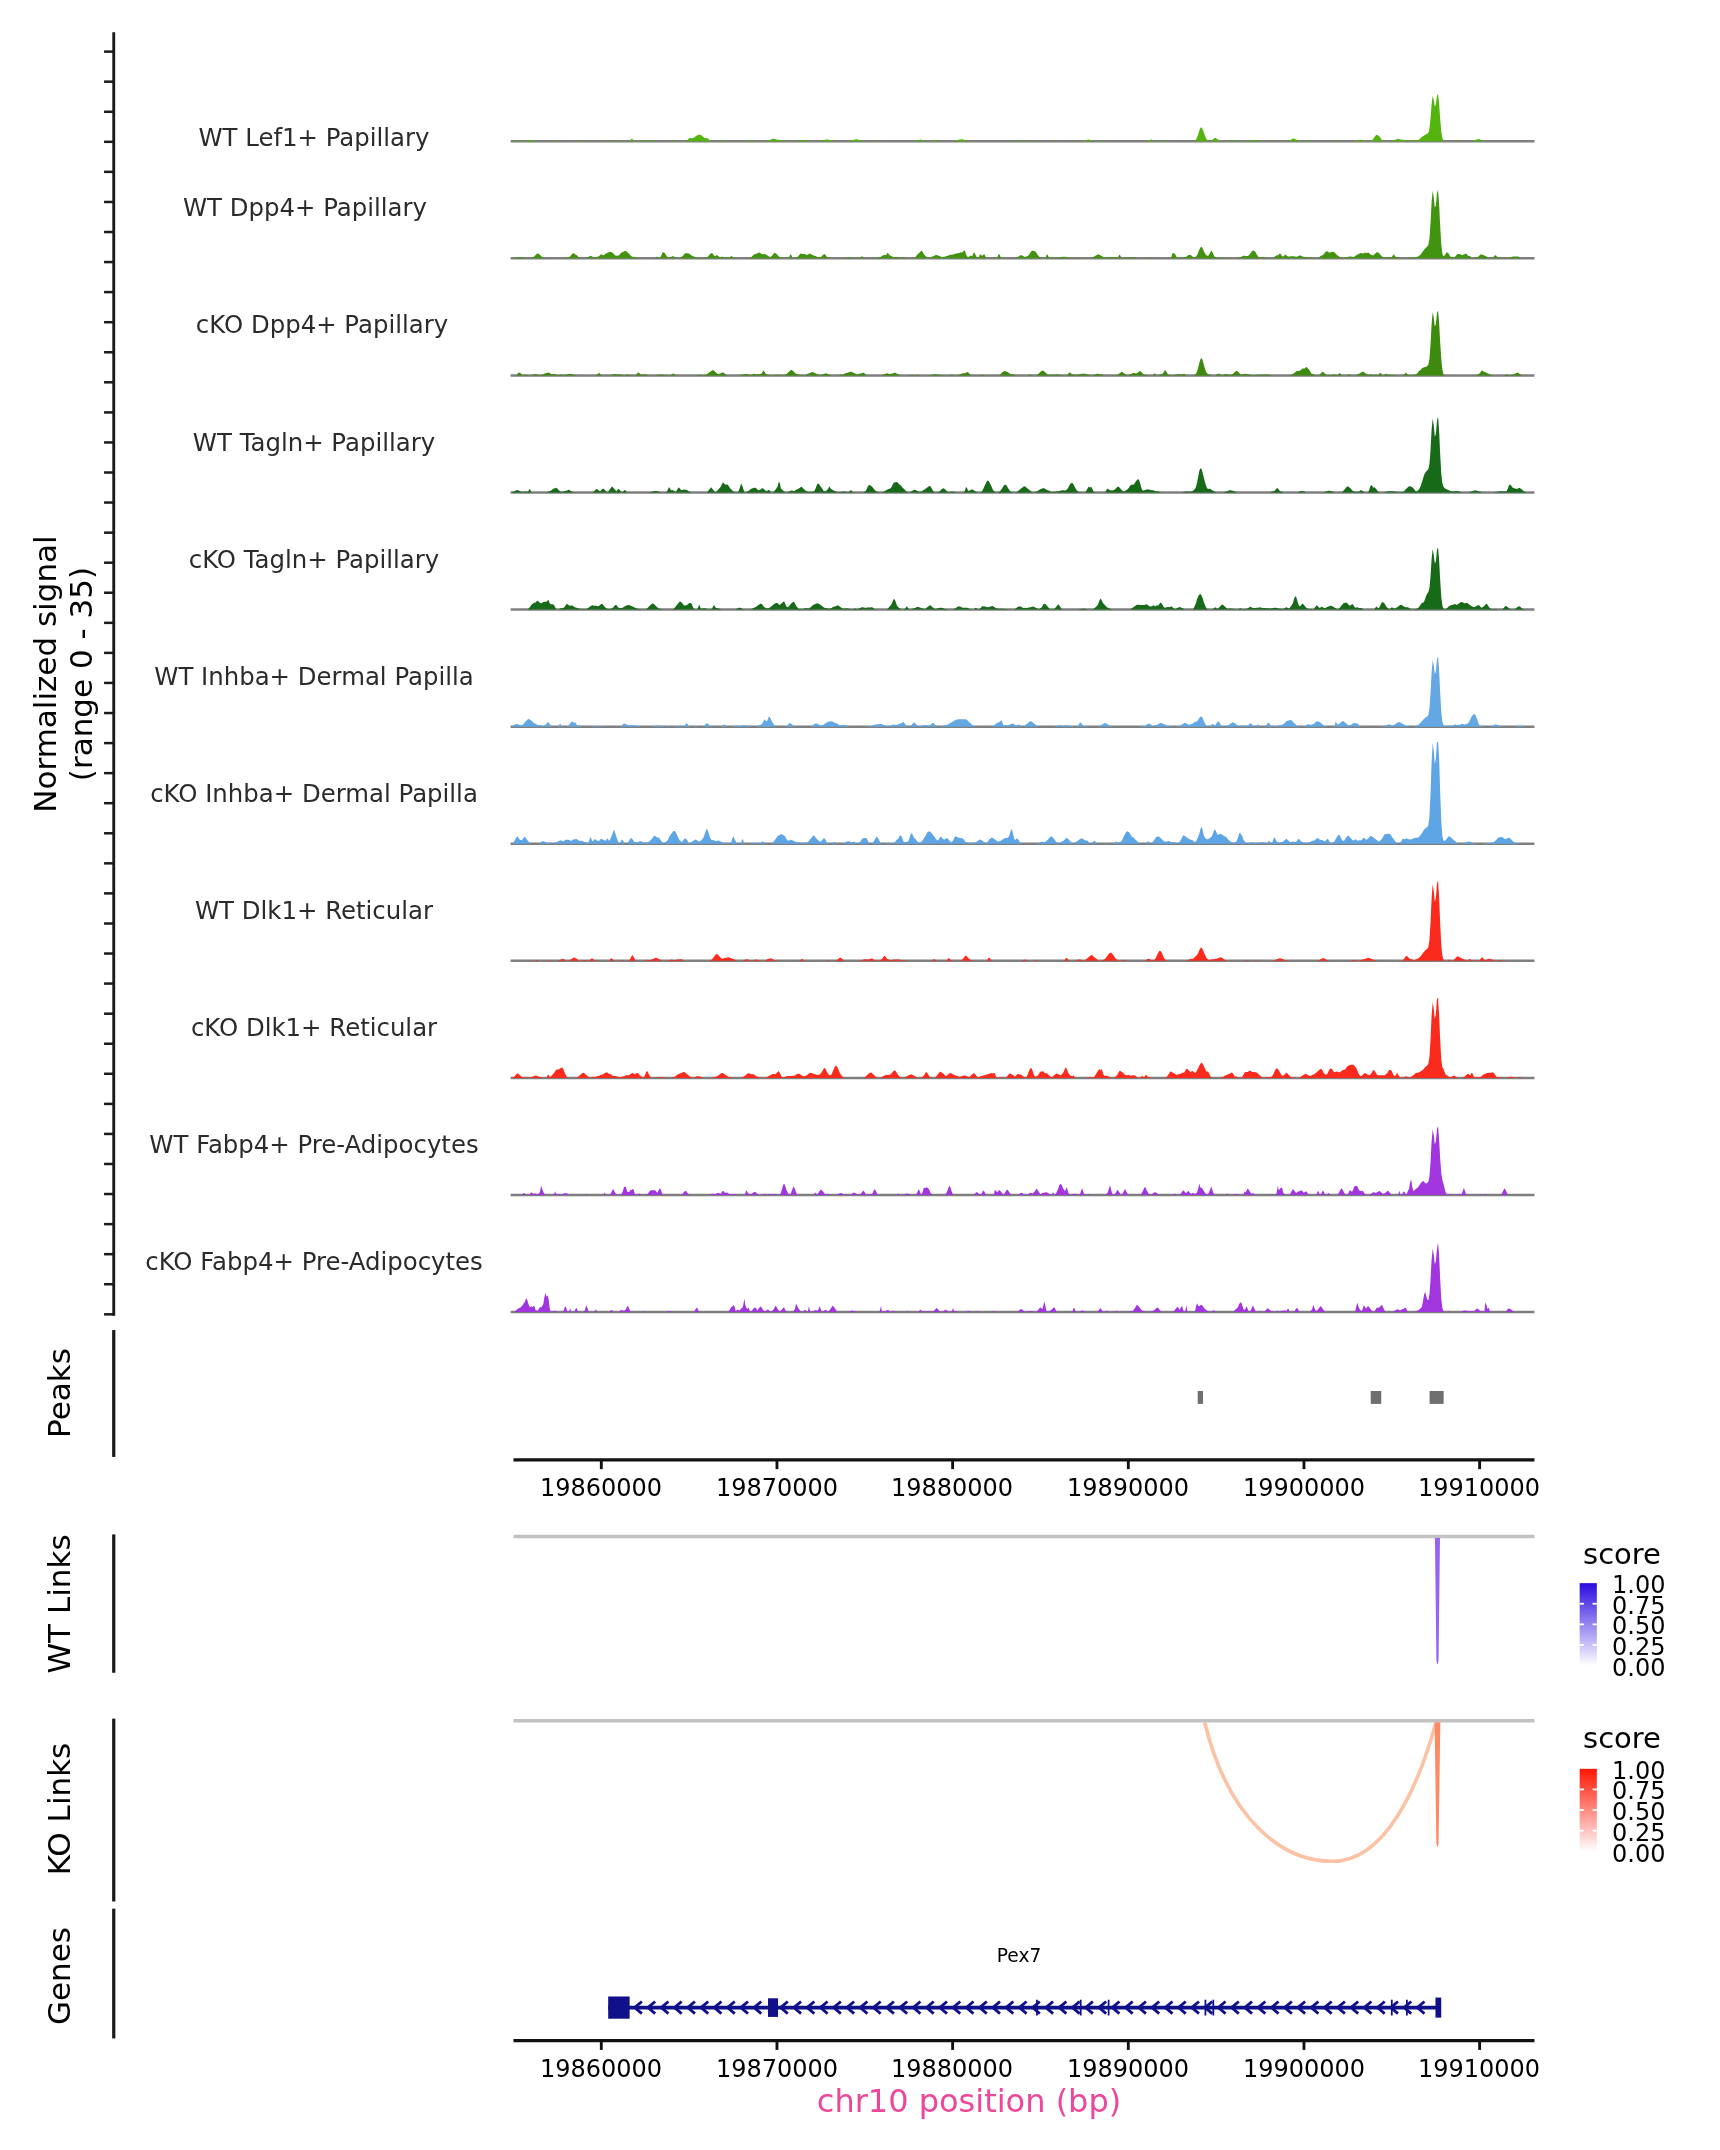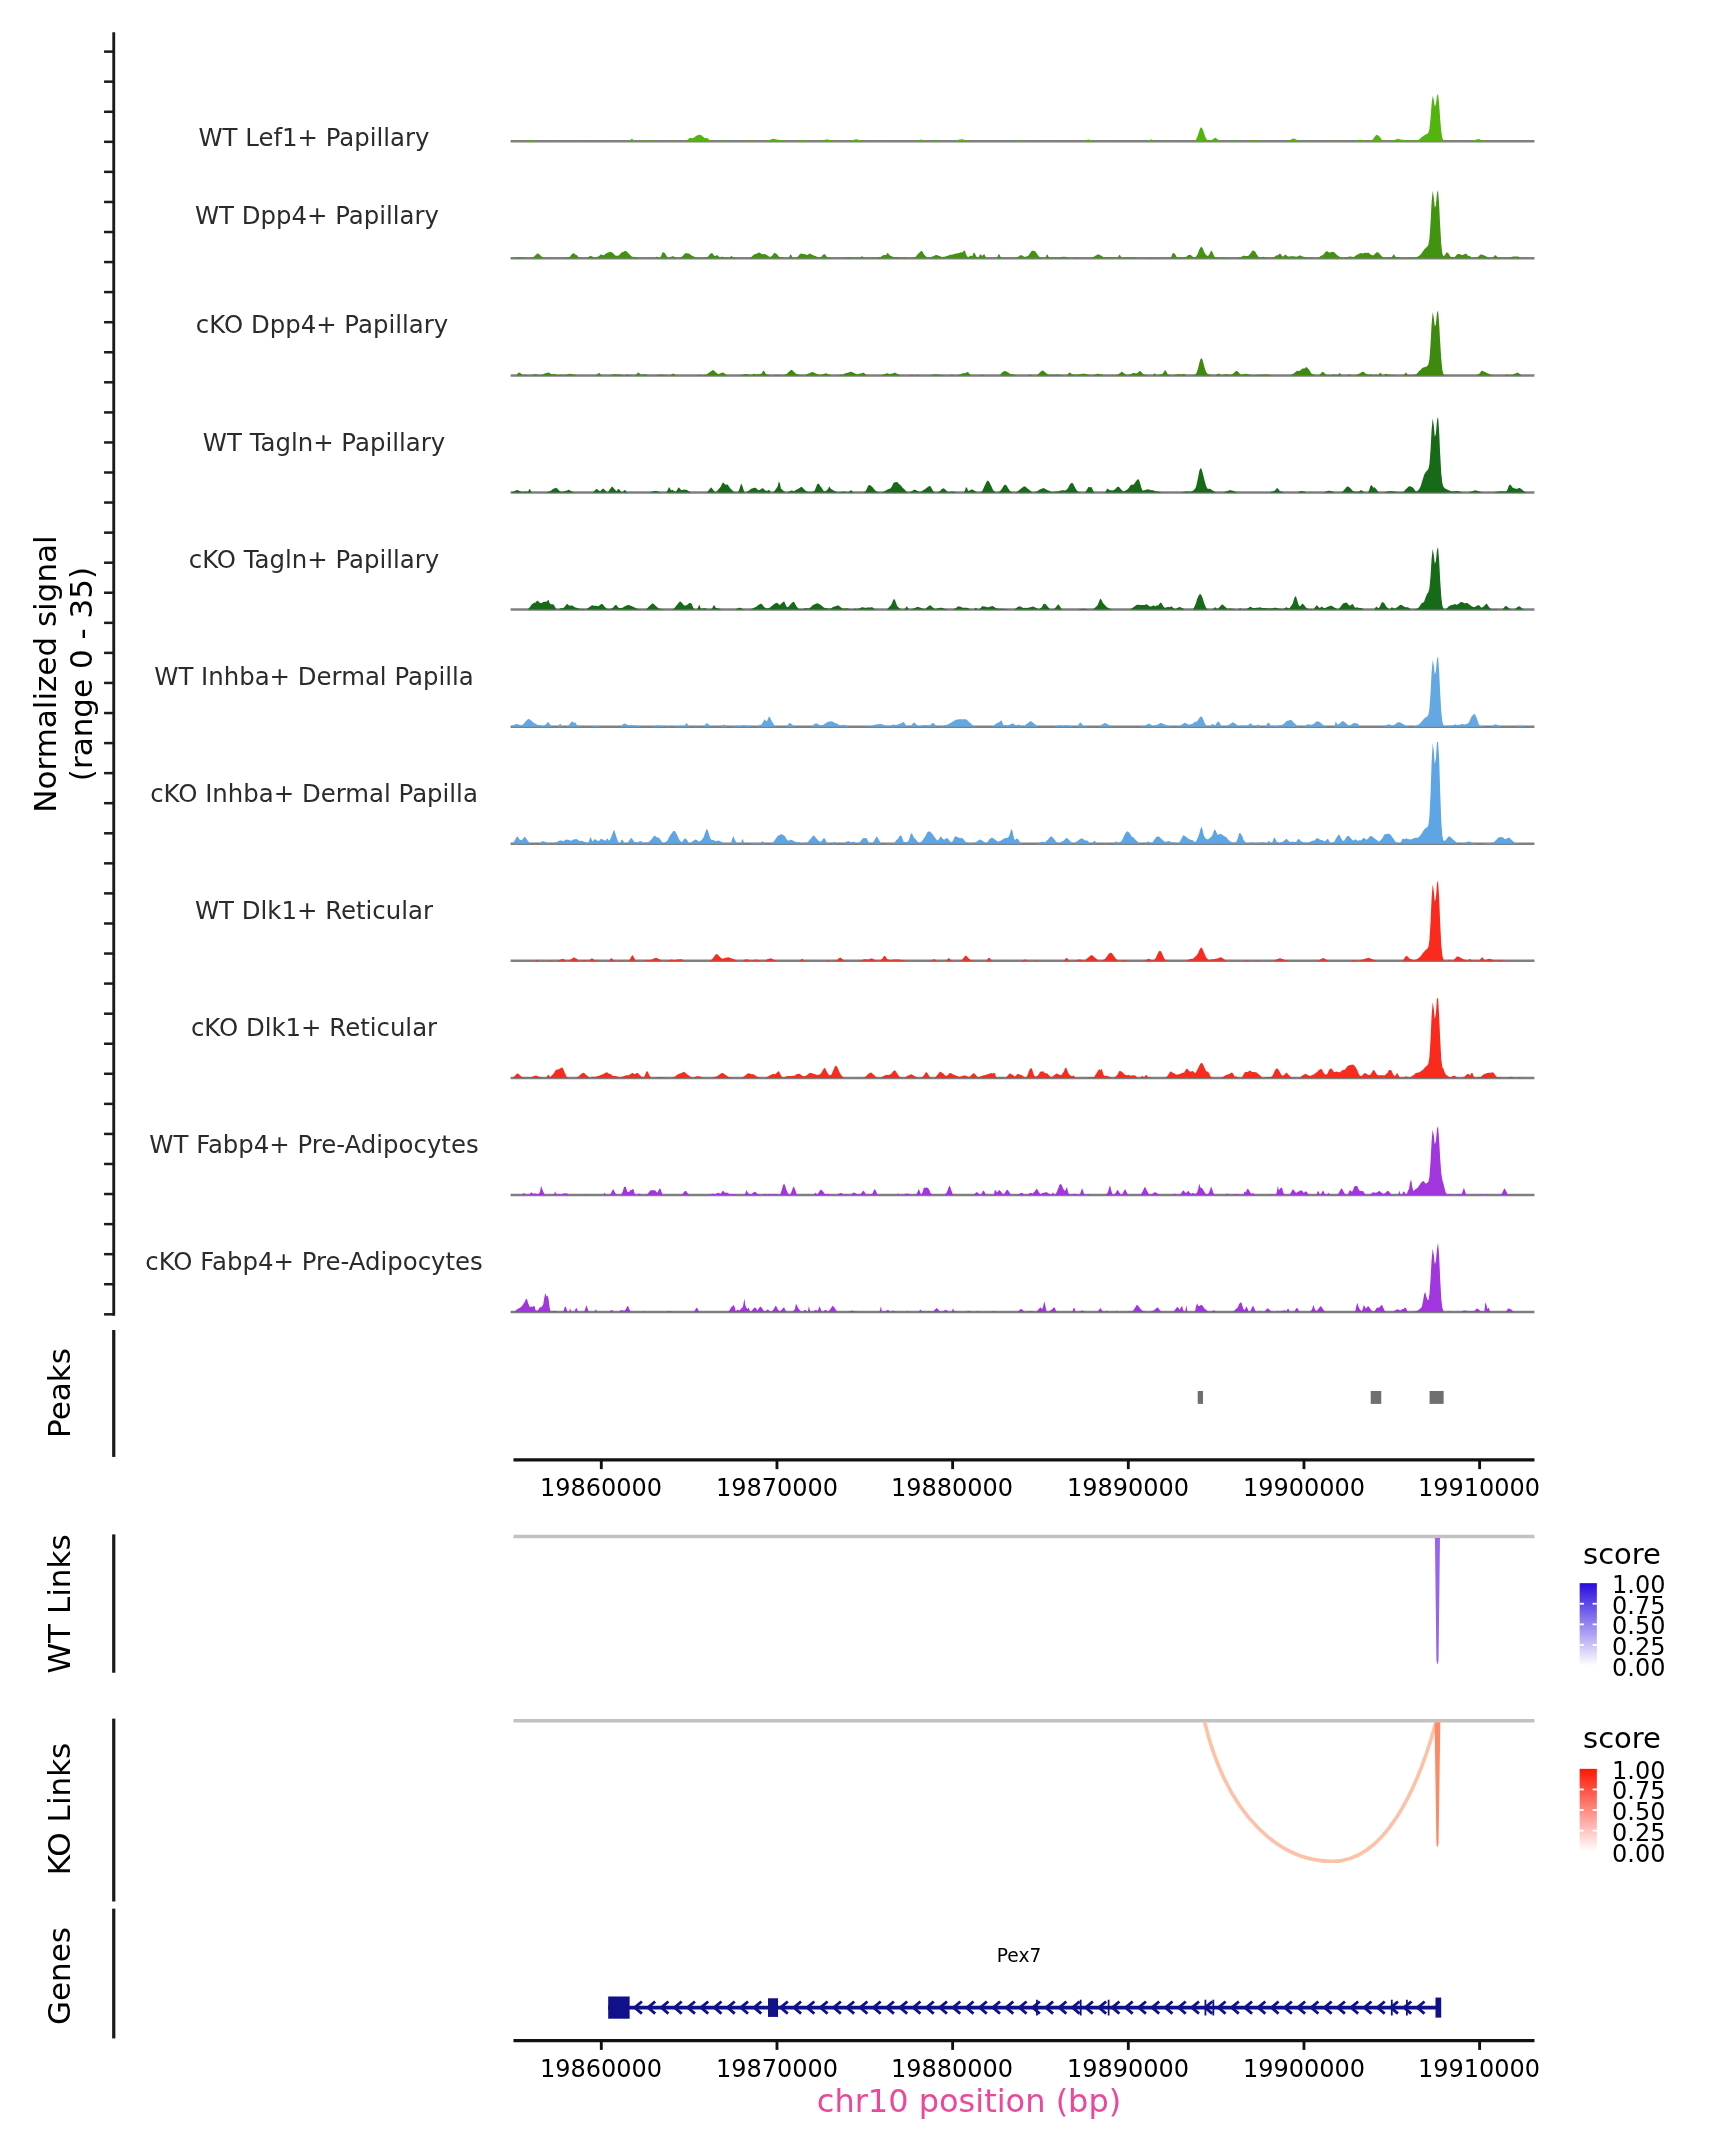--- a/index.html
+++ b/index.html
@@ -230,23 +230,23 @@
   <div class="txt vlabel" style="left:59px;top:1604px;">WT Links</div>
   <div class="txt vlabel" style="left:59px;top:1809px;">KO Links</div>
   <div class="txt vlabel" style="left:59px;top:1976px;">Genes</div>
 
   <div class="txt scoretitle" style="left:1622px;top:1554px;">score</div>
   <div class="txt scoretitle" style="left:1622px;top:1738px;">score</div>
 
   <div class="txt genename" style="left:1019px;top:1955px;">Pex7</div>
   <div class="txt xtitle" style="left:969px;top:2101px;">chr10 position (bp)</div>
 <div class="txt tracklabel" style="left: 314px; top: 90px; margin-top: 47px;">WT Lef1+ Papillary</div>
-    <div class="txt tracklabel" style="left: 317px; top: 207px; margin-top: 8px;">WT Dpp4+ Papillary</div>
+    <div class="txt tracklabel" style="left: 305px; top: 207px;">WT Dpp4+ Papillary</div>
     <div class="txt tracklabel" style="left: 314px; top: 324px; margin-left: 8px;">cKO Dpp4+ Papillary</div>
-    <div class="txt tracklabel" style="left: 324px; top: 442px;">WT Tagln+ Papillary</div>
+    <div class="txt tracklabel" style="left: 314px; top: 442px;">WT Tagln+ Papillary</div>
     <div class="txt tracklabel" style="left: 314px; top: 559px; text-align: center;">cKO Tagln+ Papillary</div>
     <div class="txt tracklabel" style="left: 314px; top: 676px;">WT Inhba+ Dermal Papilla</div>
     <div class="txt tracklabel" style="left: 314px; top: 793px;">cKO Inhba+ Dermal Papilla</div>
     <div class="txt tracklabel" style="left: 314px; top: 910px;">WT Dlk1+ Reticular</div>
     <div class="txt tracklabel" style="left: 314px; top: 1027px;">cKO Dlk1+ Reticular</div>
     <div class="txt tracklabel" style="left: 314px; top: 1144px;">WT Fabp4+ Pre-Adipocytes</div>
     <div class="txt tracklabel" style="left: 314px; top: 1261px;">cKO Fabp4+ Pre-Adipocytes</div>
     <div class="txt ticklabel" style="left: 601px; top: 1474px;">19860000</div>
     <div class="txt ticklabel" style="left: 777px; top: 1474px;">19870000</div>
     <div class="txt ticklabel" style="left: 952px; top: 1474px;">19880000</div>

